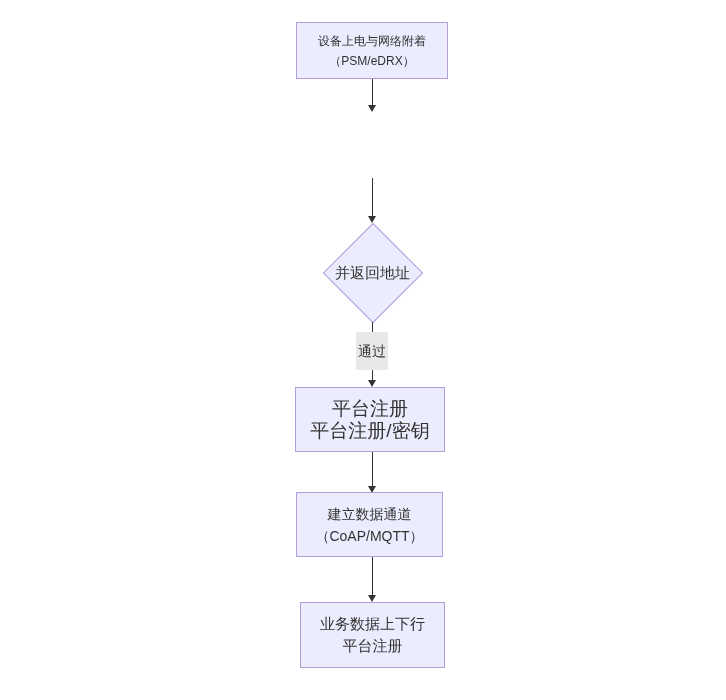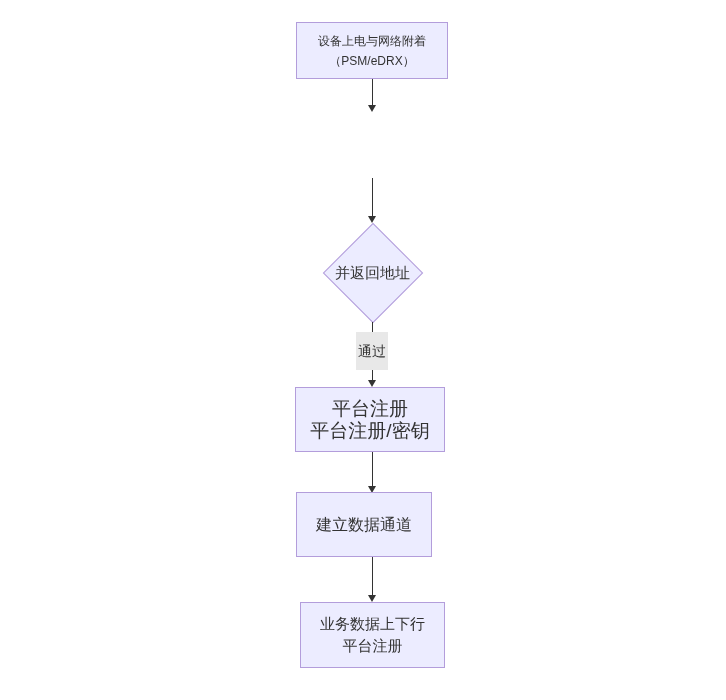--- a/index.html
+++ b/index.html
@@ -25,21 +25,21 @@
     display: flex;
     flex-direction: column;
     align-items: center;
     justify-content: center;
     text-align: center;
   }
   .node .line { white-space: nowrap; }
   #n1 { left: 296px; top: 22px;  width: 152px; height: 57px; font-size: 12px; line-height: 20px; }
   #n2 { left: 297px; top: 113px; width: 146px; height: 65px; font-size: 15px; line-height: 22px; }
   #n4 { left: 295px; top: 387px; width: 150px; height: 65px; font-size: 19px; line-height: 22px; }
-  #n5 { left: 296px; top: 492px; width: 136px; height: 65px; font-size: 16px; line-height: 22px; }
+  #n5 { left: 296px; top: 492px; width: 147px; height: 65px; font-size: 14px; line-height: 22px; }
   #n6 { left: 300px; top: 602px; width: 145px; height: 66px; font-size: 15px; line-height: 22px; }
   
   .diamond-wrap {
     position: absolute;
     left: 322px; top: 222px;
     width: 101px; height: 101px;
   }
   .diamond-shape {
     position: absolute;
     left: 50%; top: 50%;
@@ -119,20 +119,21 @@
   <div class="node" id="n4">
     <div class="line">平台注册</div>
     <div class="line">平台注册/密钥</div>
   </div>
 
   <div class="edge-line" id="e4-line"></div>
   <div class="edge-head" id="e4-head"></div>
 
   <div class="node" id="n5">
     <div class="line">建立数据通道</div>
+    <div class="line">（CoAP/MQTT）</div>
   </div>
 
   <div class="edge-line" id="e5-line"></div>
   <div class="edge-head" id="e5-head"></div>
 
   <div class="node" id="n6">
     <div class="line">业务数据上下行</div>
     <div class="line">平台注册</div>
   </div>
 

